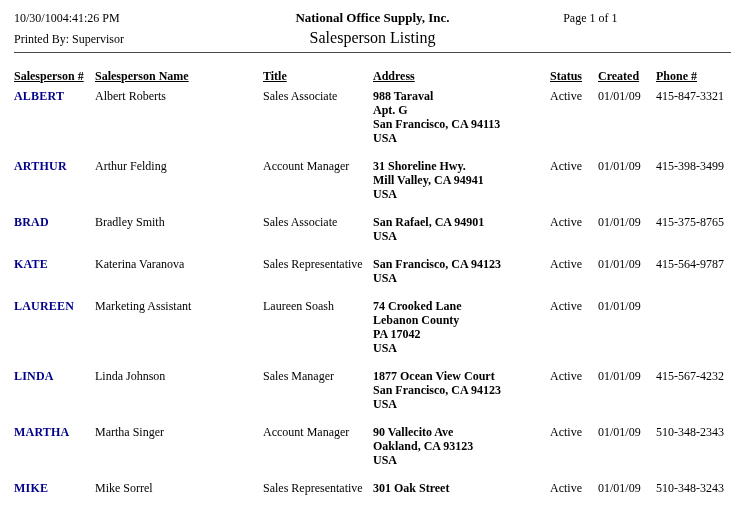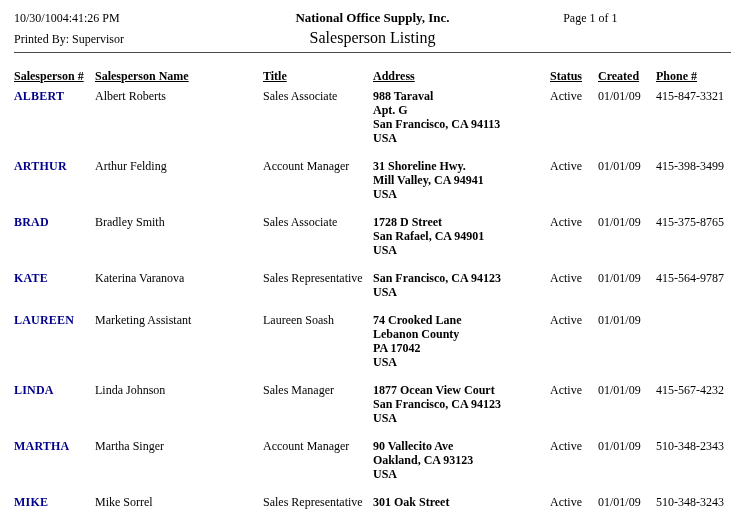--- a/index.html
+++ b/index.html
@@ -110,21 +110,20 @@
         </div>
         <div class="cell cell-status">Active</div>
         <div class="cell cell-created">01/01/09</div>
         <div class="cell cell-phone">415-398-3499</div>
       </div>
       <div class="grid-row tr">
         <div class="cell cell-id">BRAD</div>
         <div class="cell cell-name">Bradley Smith</div>
         <div class="cell cell-title">Sales Associate</div>
         <div class="cell cell-address">
-          <span class="addr-line">1728 D Street</span>
           <span class="addr-line">San Rafael, CA 94901</span>
           <span class="addr-line">USA</span>
         </div>
         <div class="cell cell-status">Active</div>
         <div class="cell cell-created">01/01/09</div>
         <div class="cell cell-phone">415-375-8765</div>
       </div>
       <div class="grid-row tr">
         <div class="cell cell-id">KATE</div>
         <div class="cell cell-name">Katerina Varanova</div>

